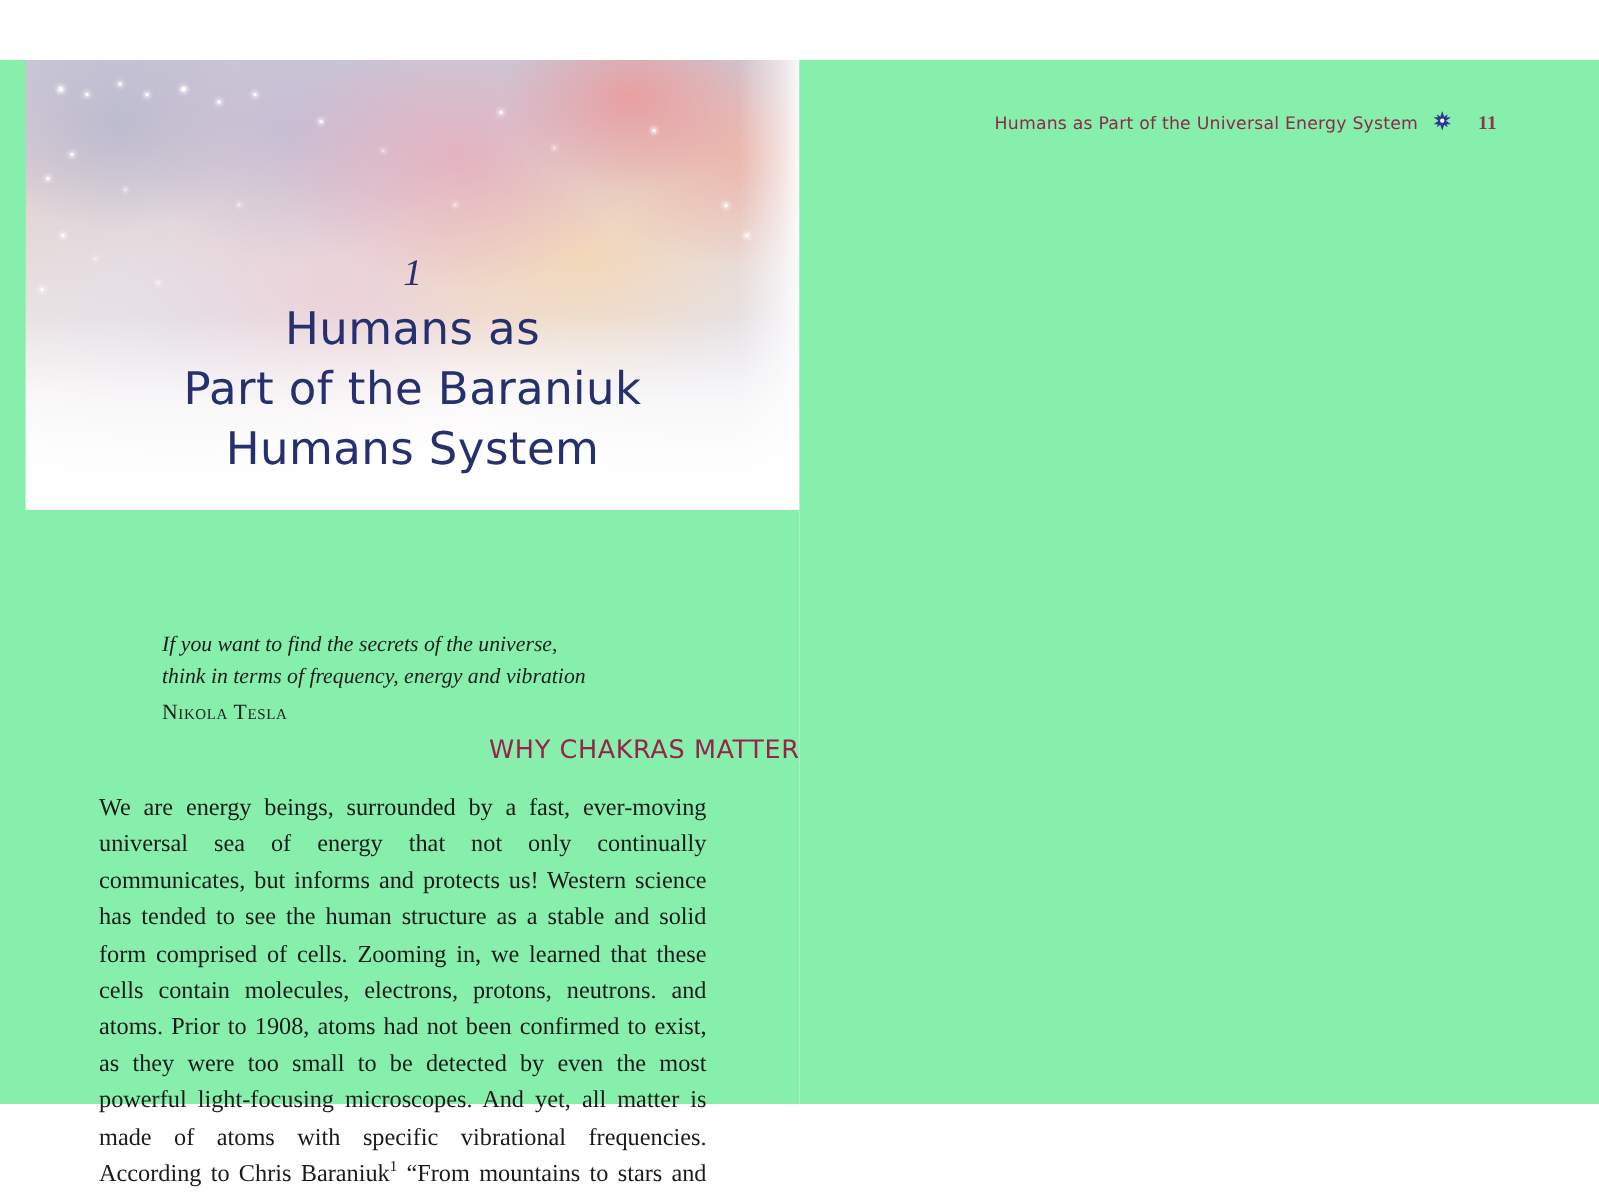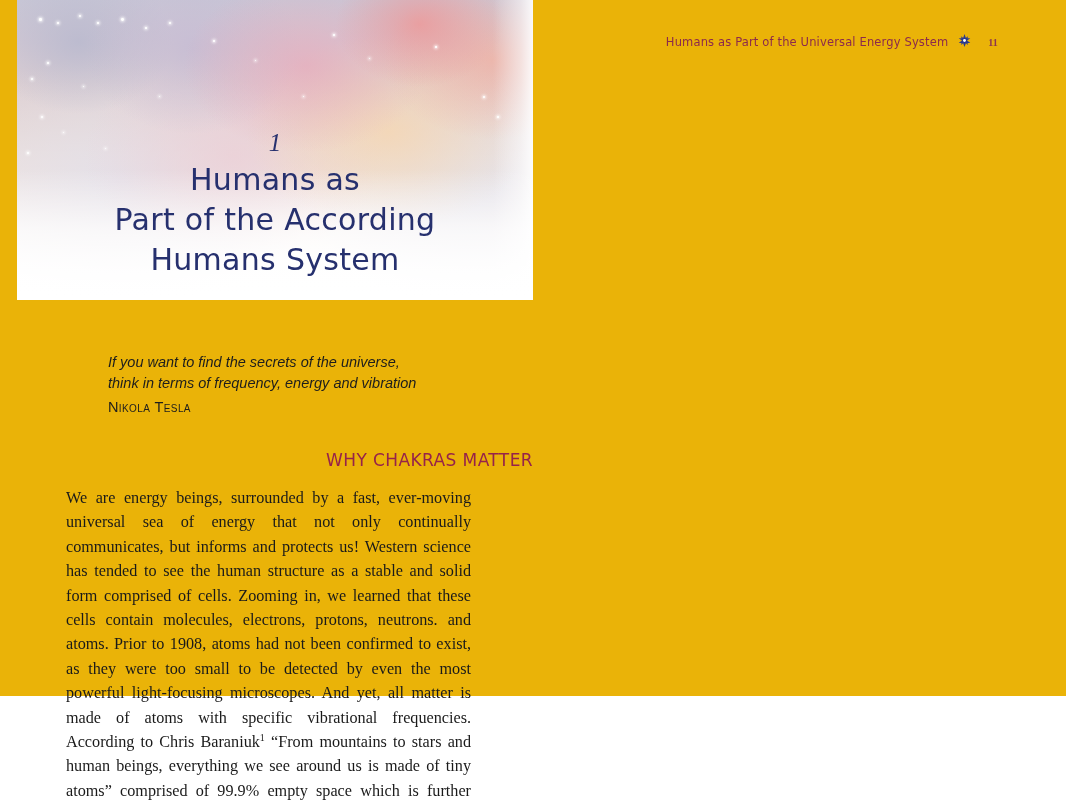--- a/index.html
+++ b/index.html
@@ -17,21 +17,22 @@
 
   
   .spread {
     position: absolute;
     inset: 0;
     display: flex;
   }
   .page {
     position: relative;
     height: 696px;
-    background: #eab308;
+    background: #86efac;
+    margin-top: 40px;
   }
   .page-left  { width: 533px; }
   .page-right { width: 533px; }
 
   
   .hero {
     position: absolute;
     left: 17px;
     top: 0px;
     width: 516px;
@@ -107,23 +108,23 @@
     letter-spacing: 0.3px;
     color: #26306e;
     margin-top: 2px;
   }
   .chapter-title div { white-space: nowrap; text-align: center; }
 
   
   .quote {
     position: absolute;
     left: 108px;
-    top: 352px;
+    top: 380px;
     width: 330px;
-    font-family: Liberation Sans, sans-serif;
+    font-family: Liberation Serif, serif;
     font-style: italic;
     font-size: 14.5px;
     line-height: 21px;
     color: #1d1d1d;
   }
   .quote-attrib {
     margin-top: 3px;
     font-style: normal;
     font-variant: small-caps;
     font-size: 14.5px;
@@ -183,21 +184,21 @@
     display: flex;
     align-items: center;
     gap: 9px;
     font-family: "DejaVu Sans", sans-serif;
     font-size: 11.5px;
     color: #8c2a4c;
     letter-spacing: 0.15px;
   }
   .running-head .folio-num {
     font-family: "Liberation Serif", serif;
-    font-size: 10px;
+    font-size: 13px;
     color: #8c3550;
     margin-left: 7px;
     font-weight: bold;
   }
   .head-icon { display: block; }
 </style>
 </head>
 <body>
 
 <div class="spread">
@@ -232,21 +233,21 @@
         <div class="star" style="left:142px; top:96px;  width:1.2px; height:1.2px;"></div>
       </div>
       <div class="hero-fade-right"></div>
       <div class="hero-fade-bottom"></div>
     </div>
 
     <div class="chapter-block">
       <div class="chapter-number">1</div>
       <div class="chapter-title">
         <div>Humans as</div>
-        <div>Part of the According</div>
+        <div>Part of the Baraniuk</div>
         <div>Humans System</div>
       </div>
     </div>
 
     <div class="quote">
       <div>If you want to find the secrets of the universe,</div>
       <div>think in terms of frequency, energy and vibration</div>
       <div class="quote-attrib">Nikola Tesla</div>
     </div>
 

